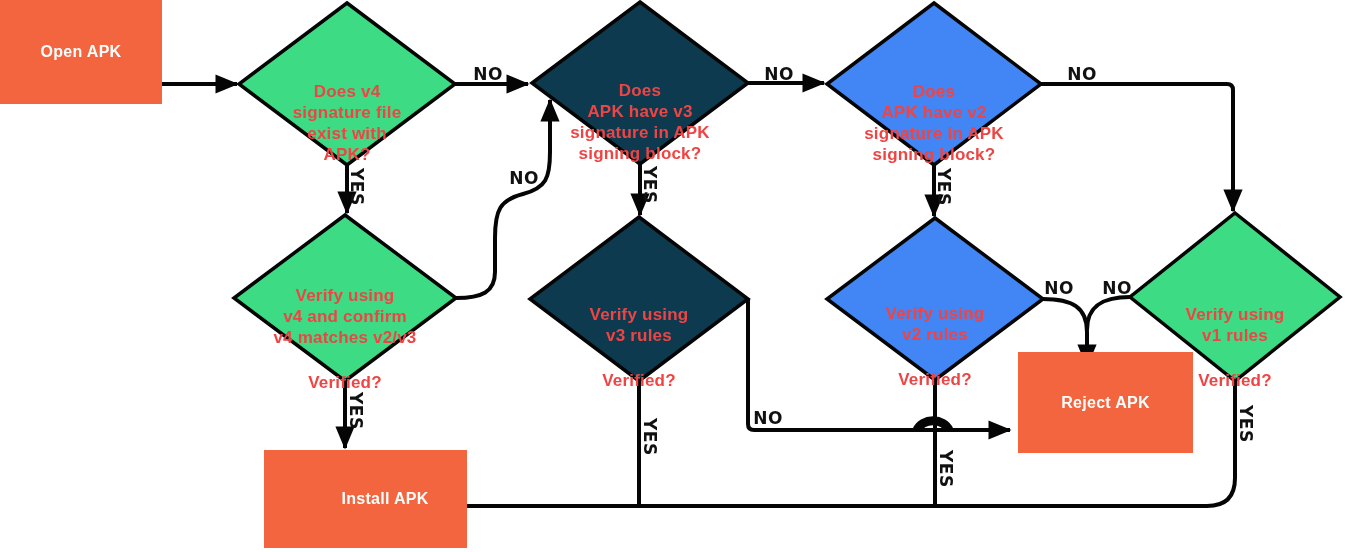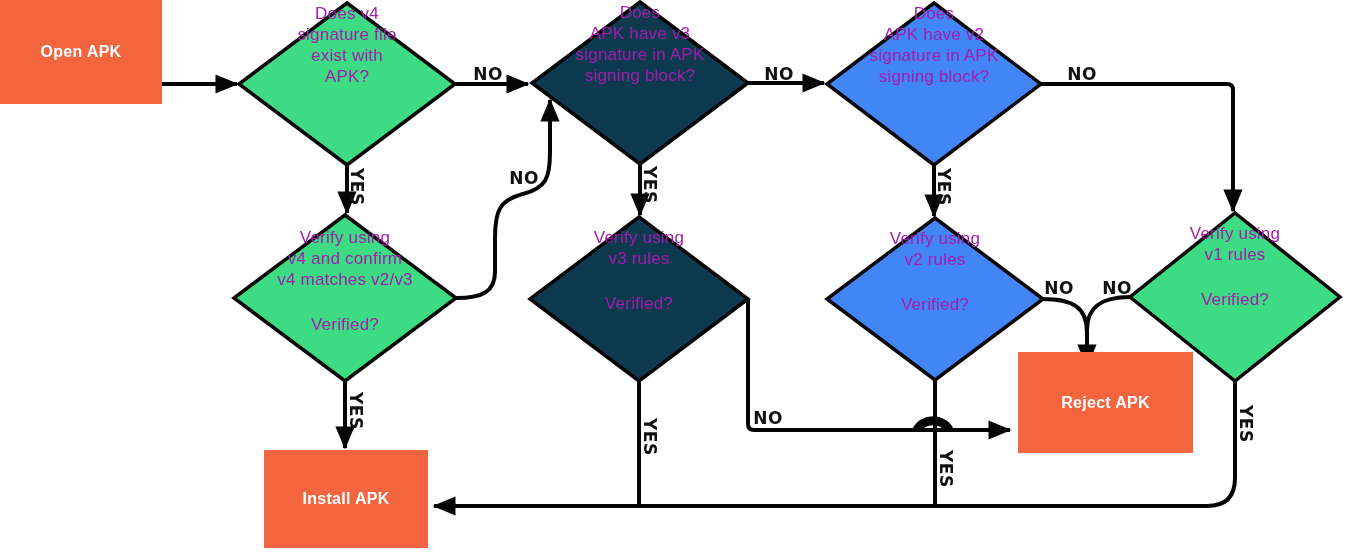--- a/index.html
+++ b/index.html
@@ -8,21 +8,21 @@
     font-family:"Liberation Sans", sans-serif; overflow:hidden;
   }
   .stage svg { position:absolute; left:0; top:0; }
   .rect-node {
     position:absolute; display:flex; align-items:center; justify-content:center;
     text-align:center; color:#fff; font-weight:bold; font-size:16px;
     letter-spacing:.3px; background:var(--orange);
   }
   .diamond-label {
     position:absolute; display:flex; flex-direction:column; align-items:center;
-    justify-content:flex-start; text-align:center; color:#a21caf; font-weight:normal;
+    justify-content:flex-end; text-align:center; color:#ef4444; font-weight:bold;
     font-size:17px; line-height:1.24; letter-spacing:.2px; white-space:pre-line;
     pointer-events:none;
   }
   .diamond-label .q { margin-top:24px; }
   .pad10 { padding-top:10px; }
   .pad12 { padding-top:12px; }
   .edge { stroke:var(--line); stroke-width:4; fill:none; }
   .shape { stroke:var(--line); stroke-width:3.5; }
   .hop { stroke:var(--line); stroke-width:9; fill:none; }
   .lbl {
@@ -83,21 +83,21 @@
     <text class="lbl" x="940" y="450" transform="rotate(90 940 450)">YES</text>
     <text class="lbl" x="1240" y="405" transform="rotate(90 1240 405)">YES</text>
   </svg>
 
   <div class="rect-node" style="left:0; top:32; width:162px; height:104px;">
     <span>Open APK</span>
   </div>
   <div class="rect-node" style="left:1018px; top:352px; width:175px; height:101px;">
     <span>Reject APK</span>
   </div>
-  <div class="rect-node" style="left:264px; top:450px; width:164px; height:98px;">
+  <div class="rect-node" style="left:264px; top:450px; width:164px; height:98px;padding-left:39px;">
     <span>Install APK</span>
   </div>
 
   <div class="diamond-label" style="left:239px; top:3px; width:216px; height:162px;">
     <span>Does v4
 signature file
 exist with
 APK?</span>
   </div>
   <div class="diamond-label" style="left:532px; top:2px; width:216px; height:162px;">

